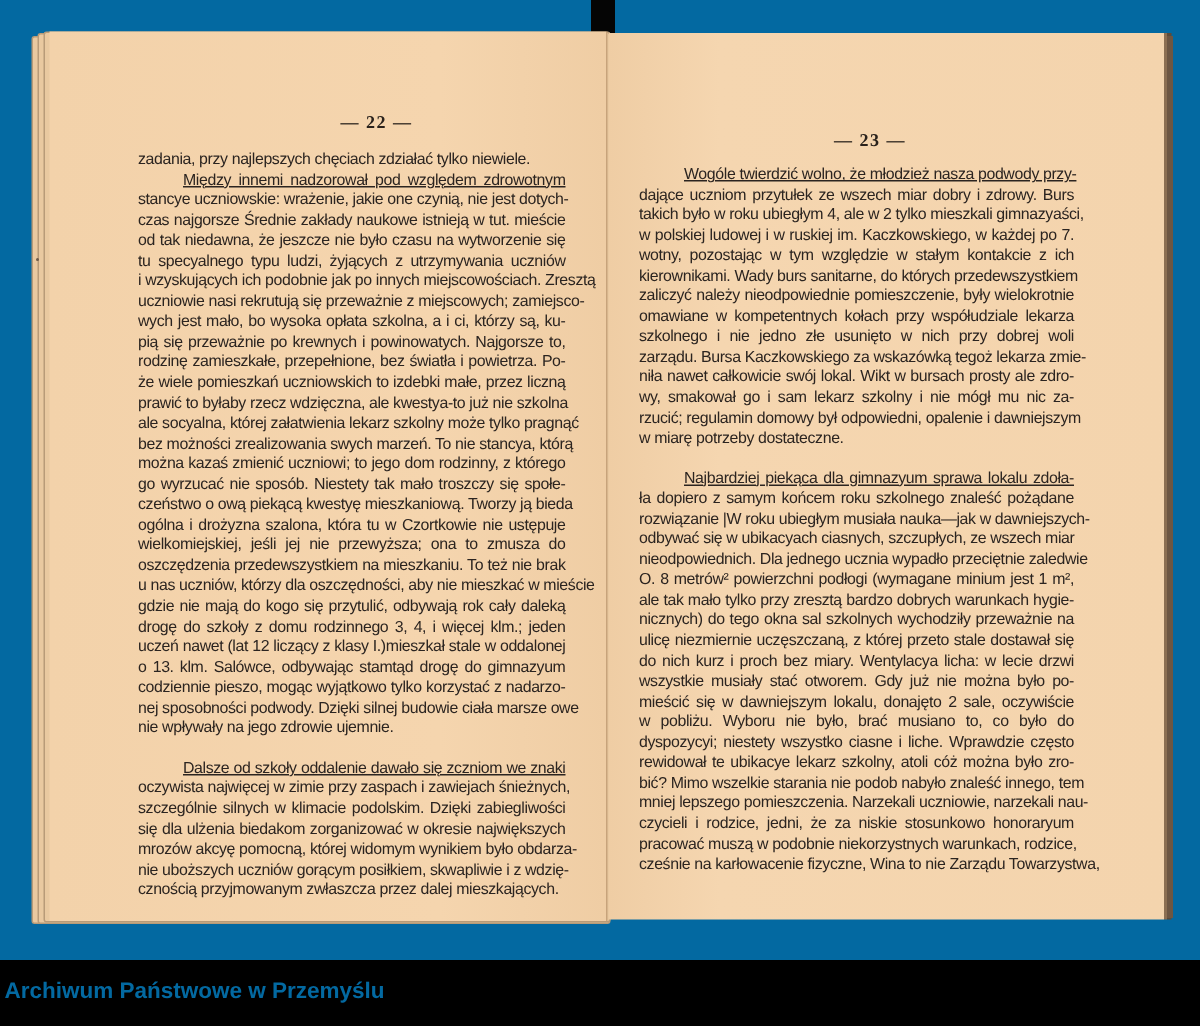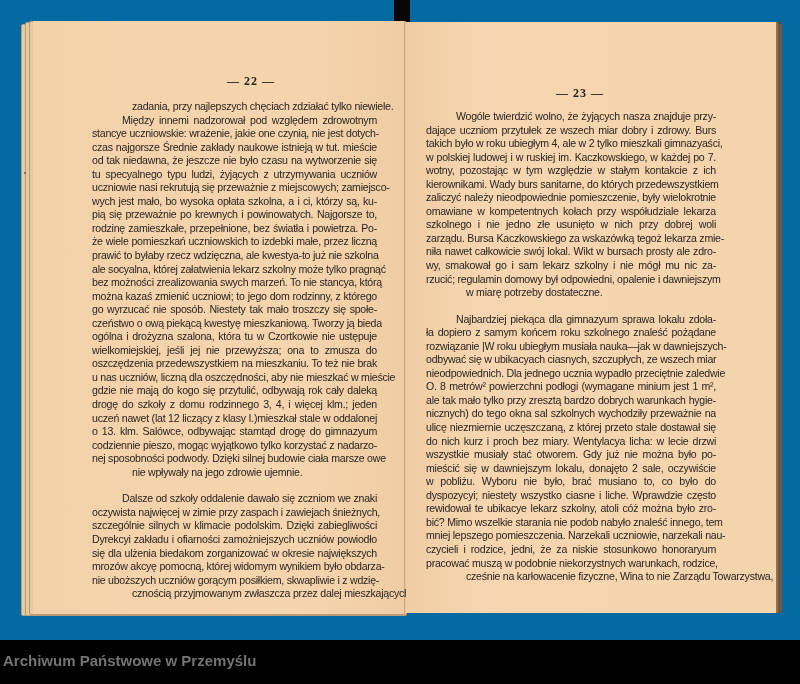--- a/index.html
+++ b/index.html
@@ -89,38 +89,38 @@
     }
     .text-block p.gap { margin-top: 13px; }
     .text-block .line {
       display: block;
       white-space: nowrap;
       text-align: justify;
       text-align-last: justify;
     }
     .text-block .line.last {
       text-align-last: left;
-      margin-left: 40px;
     }
     .text-block .line.first-indent {
       padding-left: 30px;
+      text-decoration: underline;
     }
     .caption-bar {
       position: absolute;
       left: 0; top: 640px;
       width: 800px; height: 44px;
       background: #000;
     }
     .caption {
       position: absolute;
       left: 3px; top: 12px;
       font-family: "Liberation Sans", sans-serif;
       font-weight: bold;
       font-size: 15px;
-      color: #737373;
+      color: #0369a1;
     }
     .dust {
       position: absolute;
       width: 2px; height: 2px;
       background: #6e5a48;
       border-radius: 1px;
     }
   </style>
 </head>
 <body>
@@ -137,62 +137,62 @@
     <div class="text-block" id="left-text">
         <p>
           <span class="line last">zadania, przy najlepszych chęciach zdziałać tylko niewiele.</span>
         </p>
         <p>
           <span class="line first-indent">Między innemi nadzorował pod względem zdrowotnym</span>
           <span class="line">stancye uczniowskie: wrażenie, jakie one czynią, nie jest dotych-</span>
           <span class="line">czas najgorsze Średnie zakłady naukowe istnieją w tut. mieście</span>
           <span class="line">od tak niedawna, że jeszcze nie było czasu na wytworzenie się</span>
           <span class="line">tu specyalnego typu ludzi, żyjących z utrzymywania uczniów</span>
+          <span class="line">i wzyskujących ich podobnie jak po innych miejscowościach. Zresztą</span>
           <span class="line">uczniowie nasi rekrutują się przeważnie z miejscowych; zamiejsco-</span>
           <span class="line">wych jest mało, bo wysoka opłata szkolna, a i ci, którzy są, ku-</span>
           <span class="line">pią się przeważnie po krewnych i powinowatych. Najgorsze to,</span>
           <span class="line">rodzinę zamieszkałe, przepełnione, bez światła i powietrza. Po-</span>
           <span class="line">że wiele pomieszkań uczniowskich to izdebki małe, przez liczną</span>
           <span class="line">prawić to byłaby rzecz wdzięczna, ale kwestya-to już nie szkolna</span>
           <span class="line">ale socyalna, której załatwienia lekarz szkolny może tylko pragnąć</span>
           <span class="line">bez możności zrealizowania swych marzeń. To nie stancya, którą</span>
           <span class="line">można kazaś zmienić uczniowi; to jego dom rodzinny, z którego</span>
           <span class="line">go wyrzucać nie sposób. Niestety tak mało troszczy się społe-</span>
           <span class="line">czeństwo o ową piekącą kwestyę mieszkaniową. Tworzy ją bieda</span>
           <span class="line">ogólna i drożyzna szalona, która tu w Czortkowie nie ustępuje</span>
           <span class="line">wielkomiejskiej, jeśli jej nie przewyższa; ona to zmusza do</span>
           <span class="line">oszczędzenia przedewszystkiem na mieszkaniu. To też nie brak</span>
-          <span class="line">u nas uczniów, liczną dla oszczędności, aby nie mieszkać w mieście</span>
+          <span class="line">u nas uczniów, którzy dla oszczędności, aby nie mieszkać w mieście</span>
           <span class="line">gdzie nie mają do kogo się przytulić, odbywają rok cały daleką</span>
           <span class="line">drogę do szkoły z domu rodzinnego 3, 4, i więcej klm.; jeden</span>
           <span class="line">uczeń nawet (lat 12 liczący z klasy I.)mieszkał stale w oddalonej</span>
           <span class="line">o 13. klm. Salówce, odbywając stamtąd drogę do gimnazyum</span>
           <span class="line">codziennie pieszo, mogąc wyjątkowo tylko korzystać z nadarzo-</span>
           <span class="line">nej sposobności podwody. Dzięki silnej budowie ciała marsze owe</span>
           <span class="line last">nie wpływały na jego zdrowie ujemnie.</span>
         </p>
         <p class="gap">
           <span class="line first-indent">Dalsze od szkoły oddalenie dawało się zczniom we znaki</span>
           <span class="line">oczywista najwięcej w zimie przy zaspach i zawiejach śnieżnych,</span>
           <span class="line">szczególnie silnych w klimacie podolskim. Dzięki zabiegliwości</span>
-          <span class="line">Dyrekcyi zakładu i ofiarności zamożniejszych uczniów powiodło</span>
           <span class="line">się dla ulżenia biedakom zorganizować w okresie największych</span>
           <span class="line">mrozów akcyę pomocną, której widomym wynikiem było obdarza-</span>
           <span class="line">nie uboższych uczniów gorącym posiłkiem, skwapliwie i z wdzię-</span>
           <span class="line last">cznością przyjmowanym zwłaszcza przez dalej mieszkających.</span>
         </p>
       </div>
     <div class="dust" style="left:-9px; top:151px;"></div>
   </div>
 
   <div class="page right">
     <div class="page-number">— 23 —</div>
     <div class="text-block" id="right-text">
         <p>
-          <span class="line first-indent">Wogóle twierdzić wolno, że żyjących nasza znajduje przy-</span>
+          <span class="line first-indent">Wogóle twierdzić wolno, że młodzież nasza podwody przy-</span>
           <span class="line">dające uczniom przytułek ze wszech miar dobry i zdrowy. Burs</span>
           <span class="line">takich było w roku ubiegłym 4, ale w 2 tylko mieszkali gimnazyaści,</span>
           <span class="line">w polskiej ludowej i w ruskiej im. Kaczkowskiego, w każdej po 7.</span>
           <span class="line">wotny, pozostając w tym względzie w stałym kontakcie z ich</span>
           <span class="line">kierownikami. Wady burs sanitarne, do których przedewszystkiem</span>
           <span class="line">zaliczyć należy nieodpowiednie pomieszczenie, były wielokrotnie</span>
           <span class="line">omawiane w kompetentnych kołach przy współudziale lekarza</span>
           <span class="line">szkolnego i nie jedno złe usunięto w nich przy dobrej woli</span>
           <span class="line">zarządu. Bursa Kaczkowskiego za wskazówką tegoż lekarza zmie-</span>
           <span class="line">niła nawet całkowicie swój lokal. Wikt w bursach prosty ale zdro-</span>

